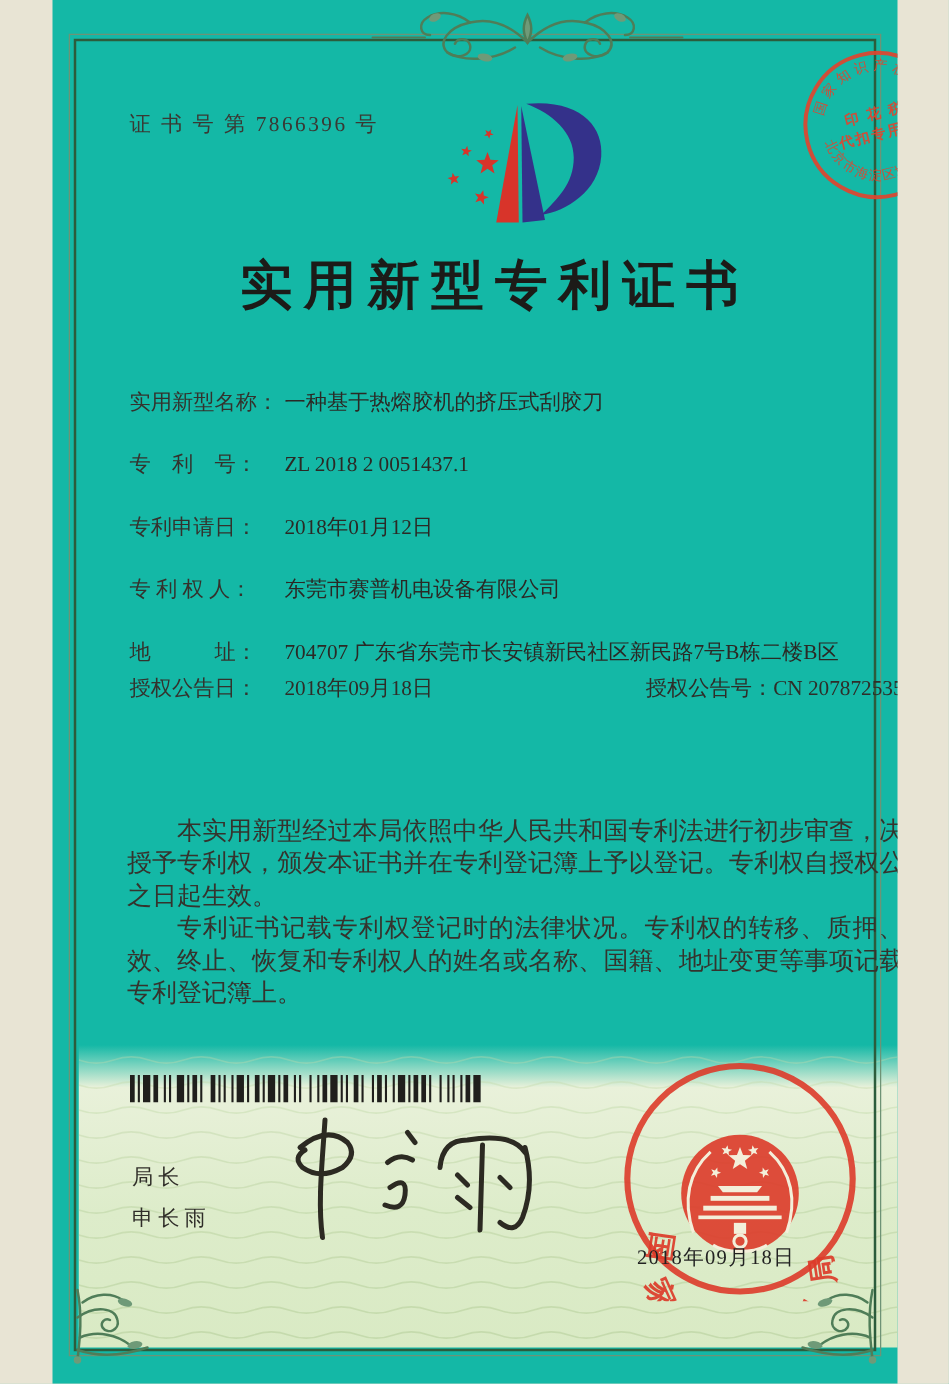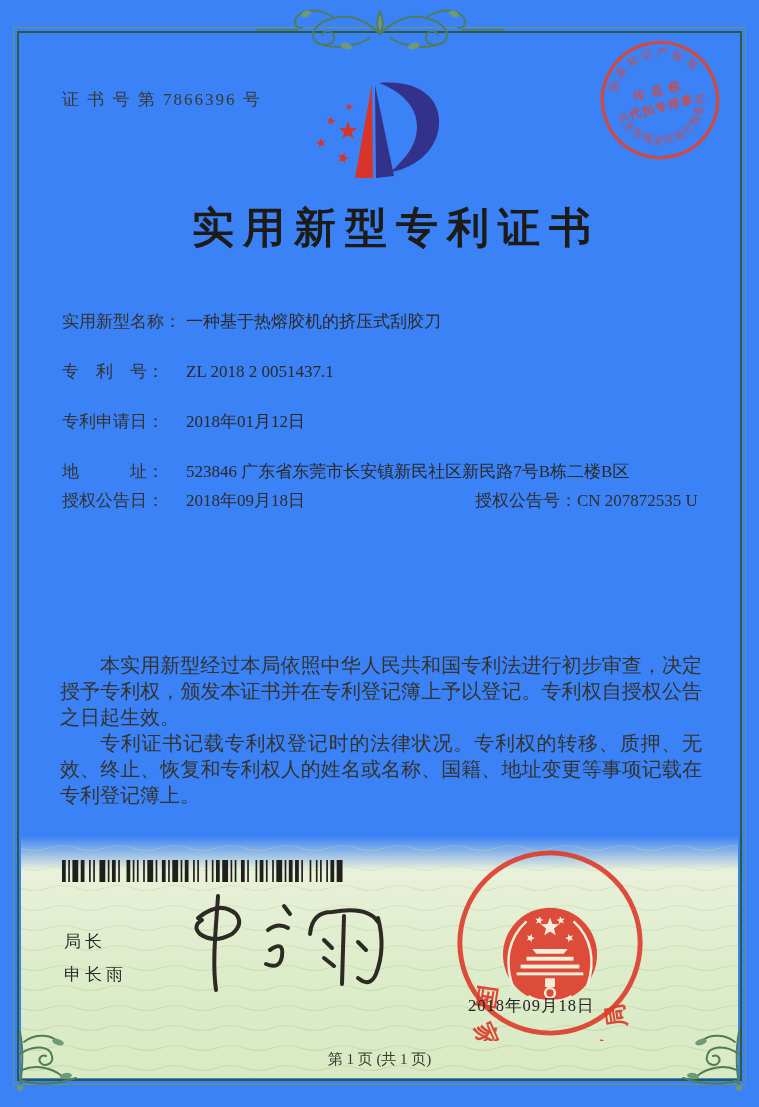--- a/index.html
+++ b/index.html
@@ -1,18 +1,18 @@
 <!DOCTYPE html>
 <html><head>
 <meta charset="utf-8">
 <style>
   html,body{margin:0;padding:0;background:#e8e4d4;}
   .page{
-    position:relative; width:759px; height:1107px; margin:0 auto;
-    background:#3b82f6; overflow:hidden;
+    position:relative; width:676px; height:1107px; margin:0 auto;
+    background:#14b8a6; overflow:hidden;
     font-family:"Liberation Serif", serif; color:#2f2d28;
   }
   
   .frame-outer{position:absolute; left:13px; right:13px; top:27px; bottom:22px;
     border:1px solid #6e9376; pointer-events:none;}
   .frame-inner{position:absolute; left:3px; right:3px; top:3px; bottom:3px;
     border:2px solid #2c5c3c;}
   
   .green-zone{position:absolute; left:21px; top:836px; width:717px; height:242px;
     background:linear-gradient(180deg, rgba(231,240,216,0) 0%, #e9f1da 14%, #ddecca 55%, #d9eac4 100%);}
@@ -162,22 +162,25 @@
   <div class="fields">
     <div class="row">
       <span class="lab">实用新型名称：</span><span class="val">一种基于热熔胶机的挤压式刮胶刀</span>
     </div>
     <div class="row">
       <span class="lab">专　利　号：</span><span class="val">ZL 2018 2 0051437.1</span>
     </div>
     <div class="row">
       <span class="lab">专利申请日：</span><span class="val">2018年01月12日</span>
     </div>
+    <div class="row">
+      <span class="lab">专 利 权 人：</span><span class="val">东莞市赛普机电设备有限公司</span>
+    </div>
     <div class="row row-address">
-      <span class="lab">地　　　址：</span><span class="val">523846 广东省东莞市长安镇新民社区新民路7号B栋二楼B区</span>
+      <span class="lab">地　　　址：</span><span class="val">704707 广东省东莞市长安镇新民社区新民路7号B栋二楼B区</span>
     </div>
     <div class="row">
       <span class="lab">授权公告日：</span><span>2018年09月18日</span>
       <span class="grant-no"><span>授权公告号：</span><span>CN 207872535 U</span></span>
     </div>
   </div>
 
   <div class="paras">
     <p>本实用新型经过本局依照中华人民共和国专利法进行初步审查，决定授予专利权，颁发本证书并在专利登记簿上予以登记。专利权自授权公告之日起生效。</p>
     <p>专利证书记载专利权登记时的法律状况。专利权的转移、质押、无效、终止、恢复和专利权人的姓名或名称、国籍、地址变更等事项记载在专利登记簿上。</p>
@@ -277,15 +280,14 @@
           <circle cx="100" cy="151" r="5"></circle>
           <path d="M62 144 C53 118 58 94 76 78"></path>
           <path d="M138 144 C147 118 142 94 124 78"></path>
           <path d="M78 154 C88 161 112 161 122 154"></path>
         </g>
       </g>
     </svg>
   </div>
   <div class="seal-date">2018年09月18日</div>
 
-  <div class="footer">第 1 页 (共 1 页)</div>
 
 </div>
 
 </body></html>

